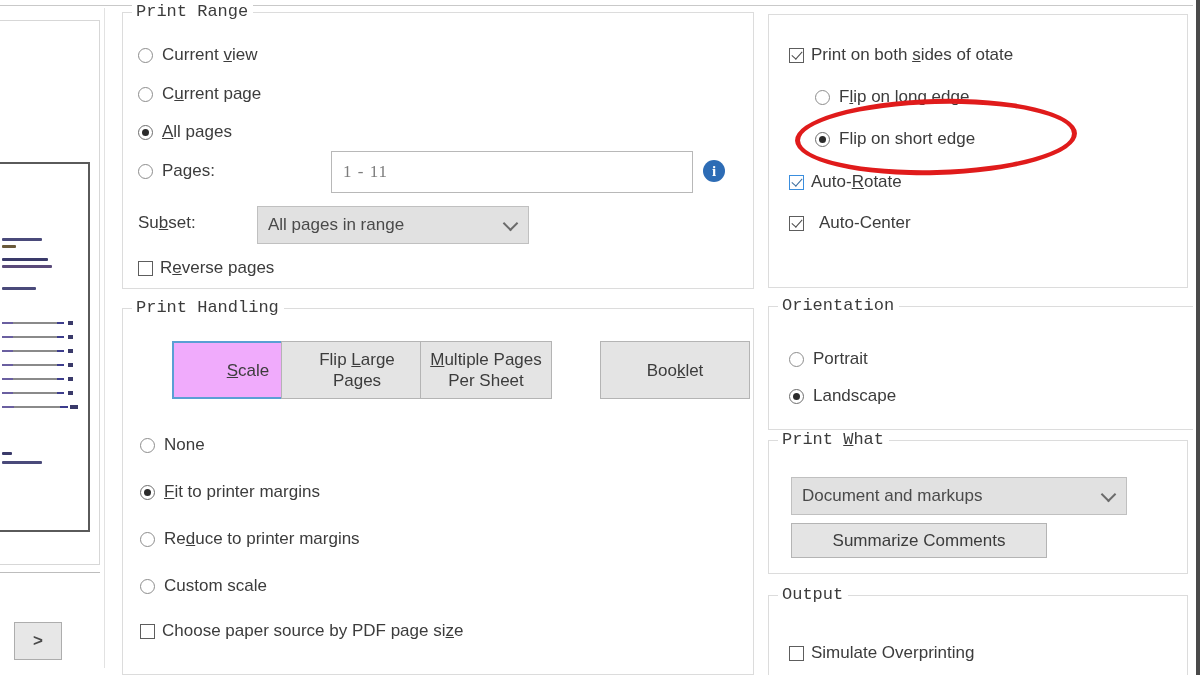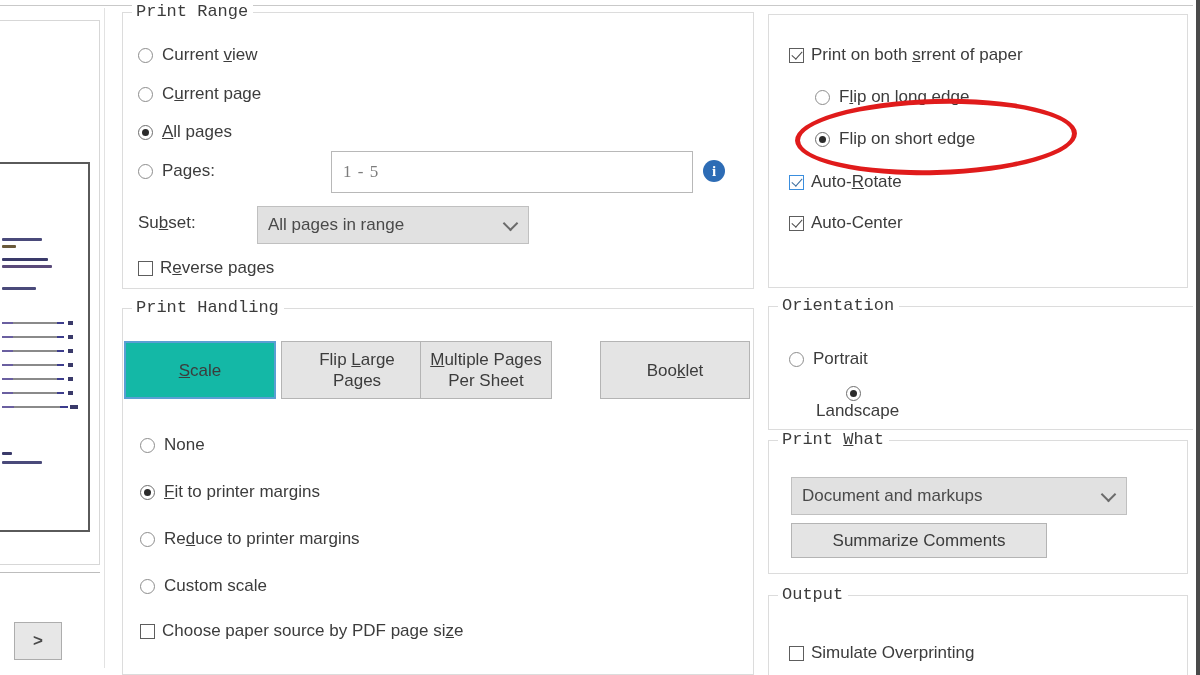--- a/index.html
+++ b/index.html
@@ -256,22 +256,23 @@
     box-sizing: border-box;
     display: flex;
     align-items: center;
     justify-content: center;
     text-align: center;
     font-size: 17px;
     color: #3c3c3c;
     line-height: 21px;
   }
   .pbtn.selected {
-    background: #14b8a6;
+    background: #f0abfc;
     border: 2px solid #5a9fd4;
+    margin-left: 48px;
   }
 
   
   .annot-ellipse {
     position: absolute;
     border: 5px solid #e01b1b;
     border-radius: 50%;
     box-sizing: border-box;
     pointer-events: none;
     transform: rotate(-1.5deg);
@@ -338,21 +339,21 @@
   <div class="ctl" style="left:138px; top:122px;">
     <span class="radio dark checked"></span>
     <span class="ctl-label"><span></span><u>A</u><span>ll pages</span></span>
   </div>
 
   <div class="ctl" style="left:138px; top:161px;">
     <span class="radio"></span>
     <span class="ctl-label"><span>Pa</span><u>g</u><span>es:</span></span>
   </div>
 
-  <div class="textfield" style="left:331px; top:151px; width:362px; height:42px;">1 - 5</div>
+  <div class="textfield" style="left:331px; top:151px; width:362px; height:42px;">1 - 11</div>
 
   <div class="info-icon" style="left:703px; top:160px;">i</div>
 
   <div class="ctl" style="left:138px; top:213px;align-items:flex-end;">
     <span class="ctl-label"><span>Su</span><u>b</u><span>set:</span></span>
   </div>
 
   <div class="dropdown" style="left:257px; top:206px; width:272px; height:38px;">
     <span>All pages in range</span>
     <span class="dd-chevron"></span>
@@ -405,55 +406,55 @@
 
   <div class="ctl" style="left:140px; top:621px;">
     <span class="checkbox"></span>
     <span class="ctl-label"><span>Choose paper source by PDF page si</span><u>z</u><span>e</span></span>
   </div>
 
   <div class="plain-panel" style="left:768px; top:14px; width:420px; height:274px;"></div>
 
   <div class="ctl" style="left:789px; top:45px;">
     <span class="checkbox checked"></span>
-    <span class="ctl-label"><span>Print on both </span><u>s</u><span>rrent of paper</span></span>
+    <span class="ctl-label"><span>Print on both </span><u>s</u><span>ides of otate</span></span>
   </div>
 
   <div class="ctl" style="left:815px; top:87px;">
     <span class="radio"></span>
     <span class="ctl-label"><span>F</span><u>l</u><span>ip on long edge</span></span>
   </div>
 
   <div class="ctl" style="left:815px; top:129px;">
     <span class="radio dark checked"></span>
     <span class="ctl-label">Flip on short edge</span>
   </div>
 
   <div class="ctl" style="left:789px; top:172px;">
     <span class="checkbox blue checked"></span>
     <span class="ctl-label"><span>Auto-</span><u>R</u><span>otate</span></span>
   </div>
 
-  <div class="ctl" style="left:789px; top:213px;">
+  <div class="ctl" style="left:789px; top:213px;gap:8px;">
     <span class="checkbox checked"></span>
     <span class="ctl-label">Auto-Center</span>
   </div>
 
   <div class="annot-ellipse" style="left:795px; top:99px; width:282px; height:76px;"></div>
 
   <div class="group" style="left:768px; top:306px; width:504px; height:124px;">
     <div class="group-title">Orientation</div>
   </div>
 
   <div class="ctl" style="left:789px; top:349px;">
     <span class="radio"></span>
     <span class="ctl-label">Portrait</span>
   </div>
 
-  <div class="ctl" style="left:816px; top:386px;flex-direction:column;">
+  <div class="ctl" style="left:789px; top:386px;">
     <span class="radio dark checked"></span>
     <span class="ctl-label">Landscape</span>
   </div>
 
   <div class="group" style="left:768px; top:440px; width:420px; height:134px;">
     <div class="group-title"><span>Print </span><u>W</u><span>hat</span></div>
   </div>
 
   <div class="dropdown" style="left:791px; top:477px; width:336px; height:38px;">
     <span>Document and markups</span>

